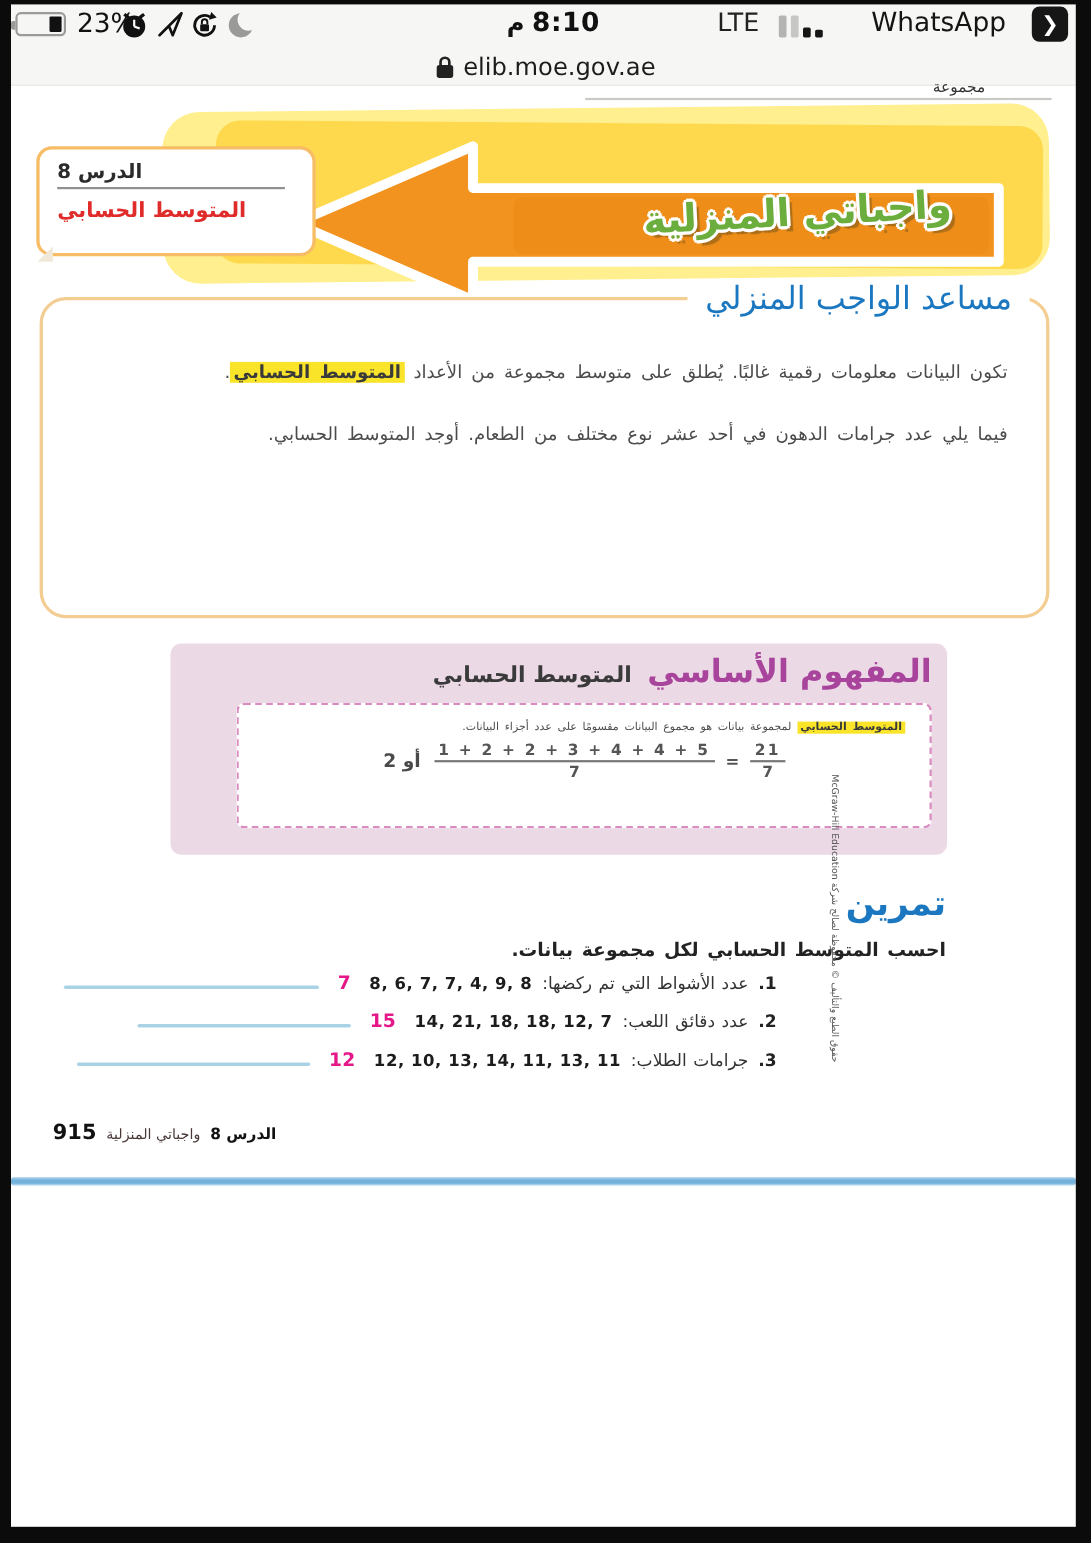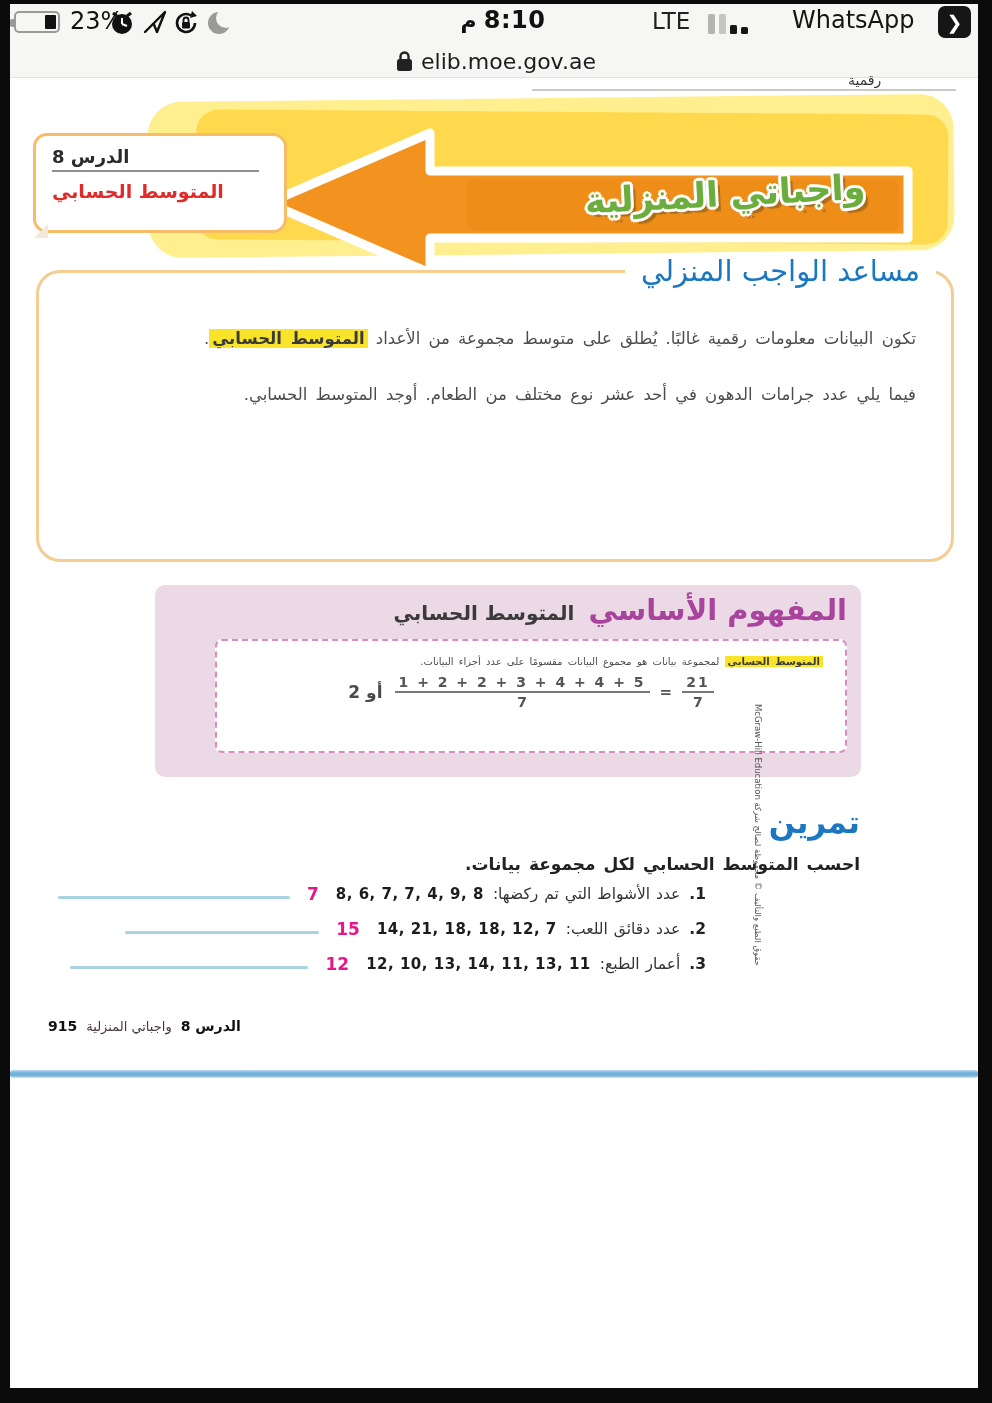--- a/index.html
+++ b/index.html
@@ -90,21 +90,21 @@
   .ex-marker{font-weight:bold;color:#222;}
   .ex-label{word-spacing:1px;}
   .ex-values{direction:ltr;unicode-bidi:embed;font-weight:bold;color:#1c1c1c;font-size:15px;letter-spacing:.5px;}
   .ex-answer{color:var(--answer-pink,#e5188a);font-weight:bold;font-size:17px;margin:0 8px;}
   .ex-line{flex:1;height:3px;background:var(--answer-line-blue,#a9d3e4);border-radius:2px;align-self:flex-end;margin-bottom:5px;}
 
   
   .footer{position:absolute;left:38px;top:940px;display:flex;direction:rtl;align-items:baseline;gap:9px;}
   .footer-lesson{font-size:14px;font-weight:bold;color:#111;}
   .footer-title{font-size:13px;color:#4a3838;}
-  .footer-page{font-size:14px;font-weight:bold;color:#111;}
+  .footer-page{font-size:19px;font-weight:bold;color:#111;}
   .rule-blue{position:absolute;left:0;top:992px;width:968px;height:8px;border-radius:3px;
      background:linear-gradient(180deg,#bcdcef 0%,var(--rule-blue,#74b2dc) 35%,var(--rule-blue,#74b2dc) 70%,#d2e9f6 100%);}
   .copyright{position:absolute;left:598px;top:752px;width:300px;transform:rotate(90deg);transform-origin:center;
      font-size:8.5px;color:#555;direction:rtl;text-align:center;white-space:nowrap;}
 </style>
 </head>
 <body>
 
 <div class="screen">
 
@@ -157,21 +157,21 @@
         <rect x="1" y="9" width="15" height="12" rx="2.5" fill="#222"></rect>
         <path d="M4.5 9 V6.5 a4 4 0 0 1 8 0 V9" fill="none" stroke="#222" stroke-width="2.4"></path>
       </svg>
       <span class="url-domain">elib.moe.gov.ae</span>
     </div>
   </div>
 
   <div class="doc">
 
     <div class="name-rule"></div>
-    <div class="name-label">رقمية</div>
+    <div class="name-label">مجموعة</div>
 
     <div class="wash1"></div>
     <div class="wash2"></div>
     <svg class="arrow-svg" width="662" height="154" viewBox="0 0 662 154">
       <polygon points="6,77 168,7 168,45 646,45 646,112 168,112 168,147" fill="#f2921f" stroke="#ffffff" stroke-width="9" stroke-linejoin="round"></polygon>
       <rect x="205" y="53" width="432" height="52" rx="8" fill="#e8860f" opacity="0.35"></rect>
     </svg>
     <div class="banner-title">واجباتي المنزلية</div>
 
     <div class="lesson-box">
@@ -224,21 +224,21 @@
     </div>
     <div class="ex-row ex-row-2">
       <span class="ex-marker">2.</span>
       <span class="ex-label">عدد دقائق اللعب:</span>
       <span class="ex-values">14, 21, 18, 18, 12, 7</span>
       <span class="ex-answer">15</span>
       <span class="ex-line"></span>
     </div>
     <div class="ex-row ex-row-3">
       <span class="ex-marker">3.</span>
-      <span class="ex-label">أعمار الطبع:</span>
+      <span class="ex-label">جرامات الطلاب:</span>
       <span class="ex-values">12, 10, 13, 14, 11, 13, 11</span>
       <span class="ex-answer">12</span>
       <span class="ex-line"></span>
     </div>
 
     <div class="footer">
       <span class="footer-lesson">الدرس 8</span>
       <span class="footer-title">واجباتي المنزلية</span>
       <span class="footer-page">915</span>
     </div>

